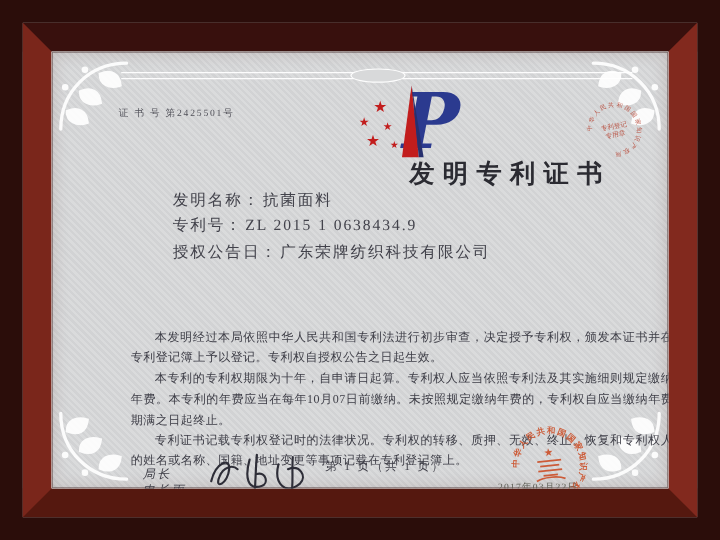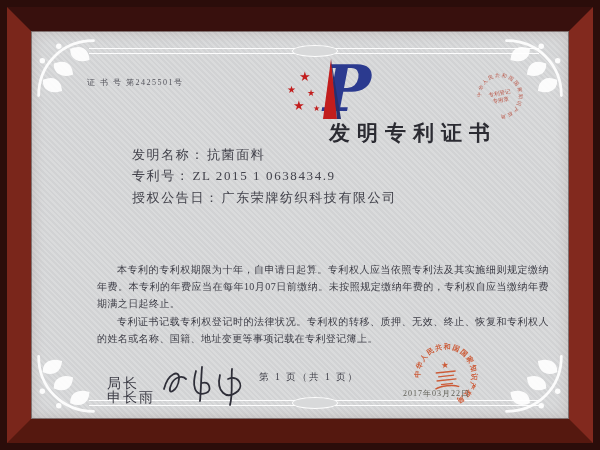--- a/index.html
+++ b/index.html
@@ -1,19 +1,19 @@
 <!DOCTYPE html>
 <html><head>
 <meta charset="utf-8">
 <style>
   html,body{margin:0;padding:0;}
   body{width:600px;height:450px;overflow:hidden;background:#120504;
        font-family:"Liberation Serif","DejaVu Serif",serif;}
   .stage{position:relative;width:600px;height:450px;background:#1c0806;}
-  .frame-outer{position:absolute;inset:0;background:#2b0d0a;padding:7px;box-sizing:border-box;}
+  .frame-outer{position:absolute;inset:0;background:#2b0d0a;padding:19px;box-sizing:border-box;}
   .frame-inner{width:100%;height:100%;box-sizing:border-box;
     border-style:solid;border-width:24px;
     border-color:#38100d #82291e #55180f #7a261b;
     background:#d8d9da;position:relative;}
   .paper{position:absolute;inset:0;
     background:
       repeating-linear-gradient(45deg, rgba(255,255,255,.05) 0 2px, rgba(90,90,100,.05) 2px 4px),
       #d8d9da;
     box-shadow:inset 0 0 0 1px rgba(40,10,8,.45), inset 0 0 14px rgba(70,25,18,.18);
     overflow:hidden;}
@@ -35,22 +35,22 @@
   .logo{position:absolute;left:252px;top:22px;}
   .title{position:absolute;left:140px;top:88px;width:326px;text-align:right;
     font-size:21px;font-weight:bold;letter-spacing:7px;color:#2b2b32;}
   .fields{position:absolute;left:101px;top:113px;}
   .field{height:21.4px;line-height:21.4px;font-size:13px;letter-spacing:1.6px;
     color:#42424b;white-space:nowrap;}
   .field .val{margin-left:2px;}
   .paras{position:absolute;left:66px;top:230px;width:452px;font-size:10px;
     line-height:17.2px;letter-spacing:.4px;color:#3d3d46;text-align:justify;}
   .paras p{margin:0;text-indent:2em;}
-  .footer-director{position:absolute;left:76px;top:346px;font-size:14px;
-    line-height:13.5px;letter-spacing:2px;color:#3d3d46;}
+  .footer-director{position:absolute;left:76px;top:346px;font-size:10px;
+    line-height:13.5px;letter-spacing:2px;color:#3d3d46;font-style:italic;}
   .signature{position:absolute;left:125px;top:332px;}
   .page-info{position:absolute;left:228px;top:340px;font-size:9.5px;
     letter-spacing:2px;color:#3d3d46;}
   .seal-small{position:absolute;left:443px;top:39px;transform:rotate(-10deg);opacity:.85;}
   .seal-big{position:absolute;left:381px;top:310px;transform:rotate(-6deg);opacity:.95;}
   .seal-date{position:absolute;left:372px;top:357px;font-size:8px;letter-spacing:1px;
     color:#5e5e55;z-index:5;}
   svg{display:block;}
 </style>
 </head>
@@ -126,20 +126,21 @@
           </div>
           <div class="field">
             <span>专利号：</span><span class="val">ZL 2015 1 0638434.9</span>
           </div>
           <div class="field">
             <span>授权公告日：</span><span class="val">广东荣牌纺织科技有限公司</span>
           </div>
         </div>
 
         <div class="paras">
+          <p>本发明经过本局依照中华人民共和国专利法进行初步审查，决定授予专利权，颁发本证书并在专利登记簿上予以登记。专利权自授权公告之日起生效。</p>
           <p>本专利的专利权期限为十年，自申请日起算。专利权人应当依照专利法及其实施细则规定缴纳年费。本专利的年费应当在每年10月07日前缴纳。未按照规定缴纳年费的，专利权自应当缴纳年费期满之日起终止。</p>
           <p>专利证书记载专利权登记时的法律状况。专利权的转移、质押、无效、终止、恢复和专利权人的姓名或名称、国籍、地址变更等事项记载在专利登记簿上。</p>
         </div>
 
         <div class="footer-director">
           <div>局长</div>
           <div>申长雨</div>
         </div>
 
         <svg class="signature" width="100" height="46" viewBox="0 0 100 46">

